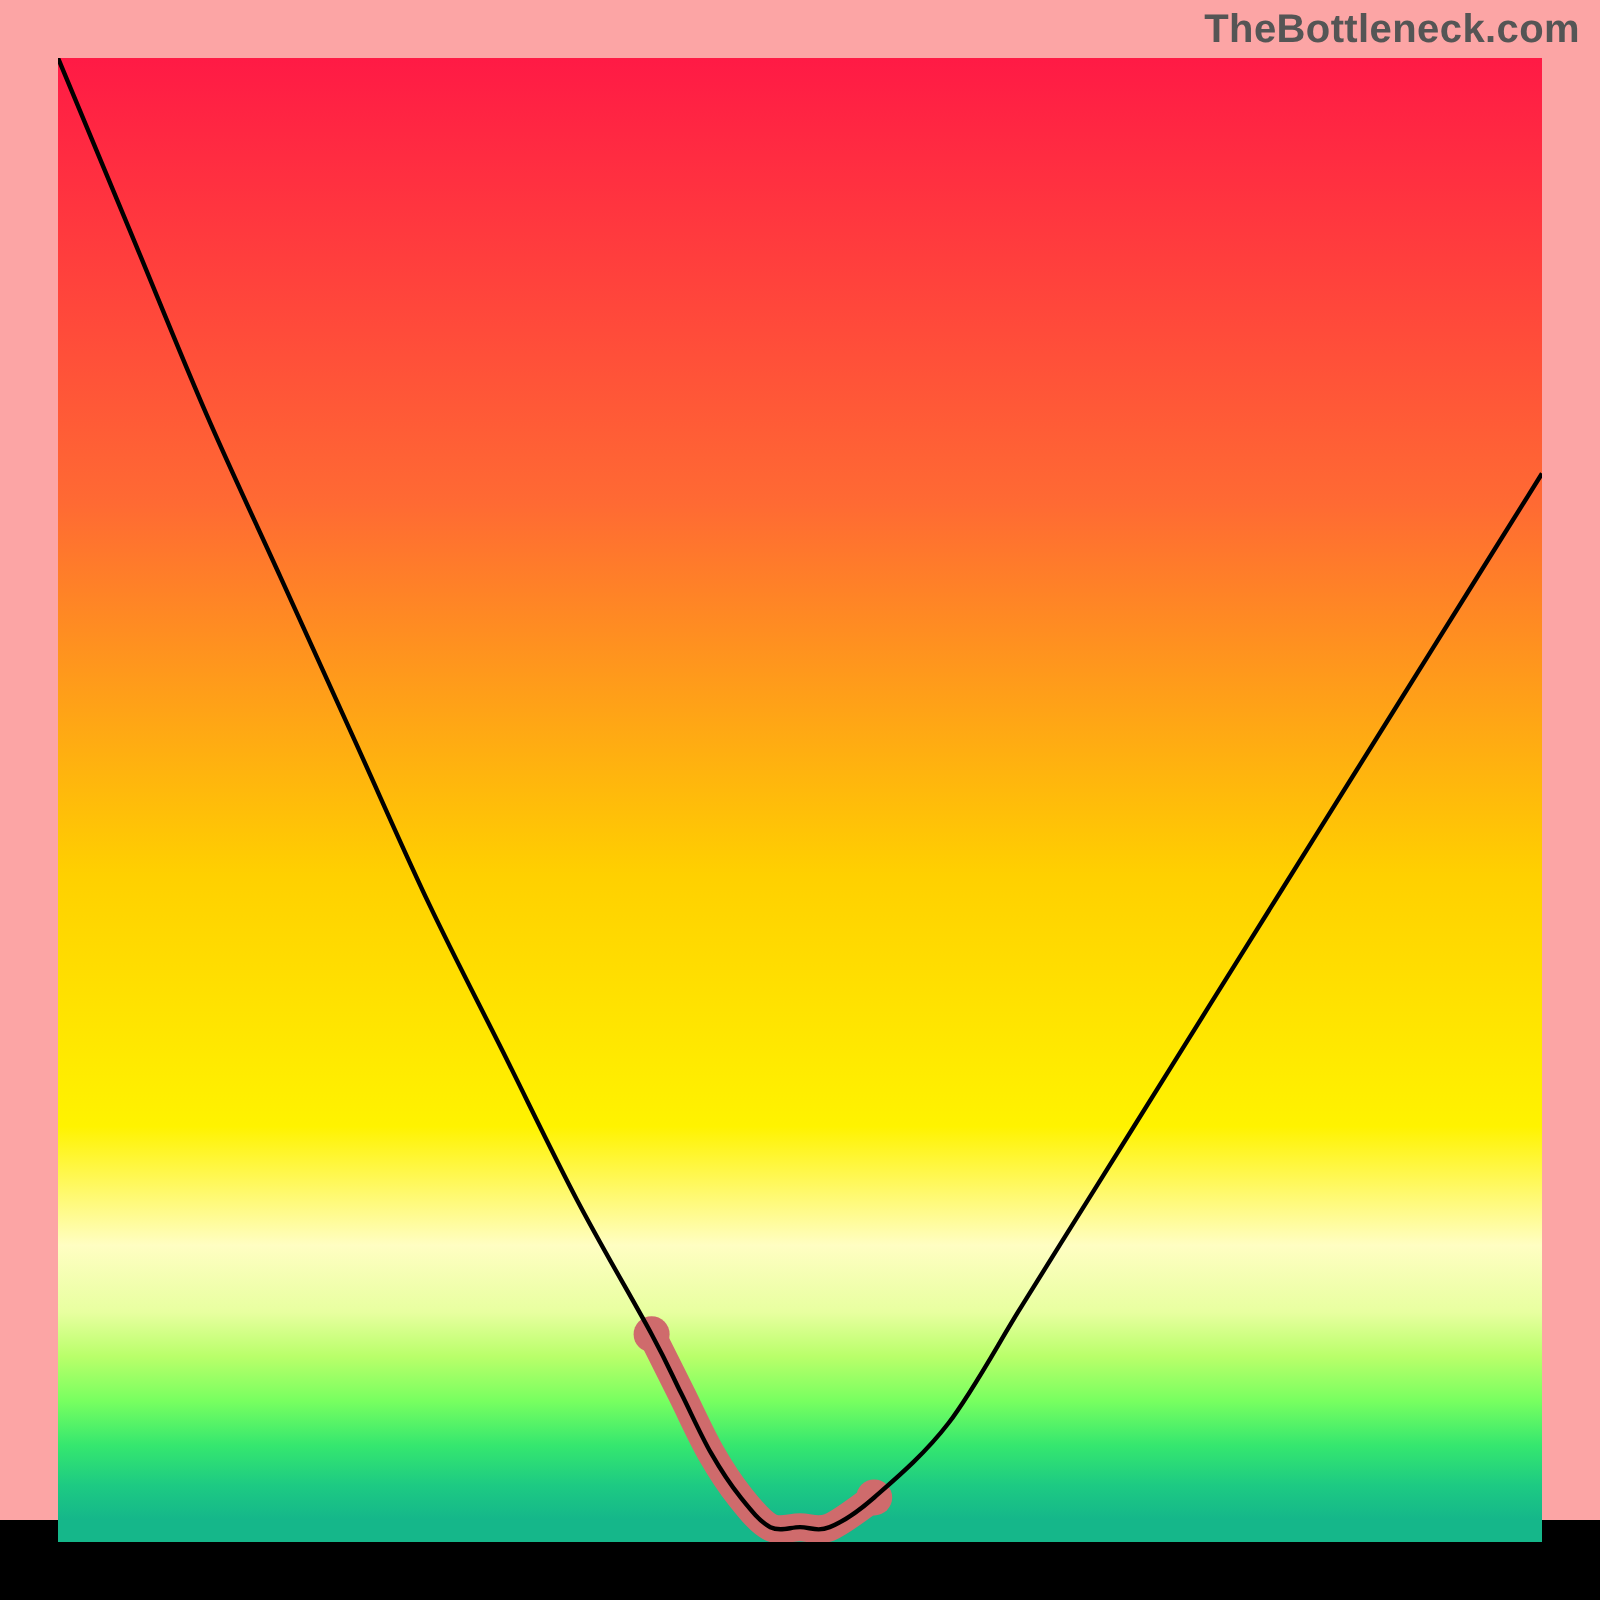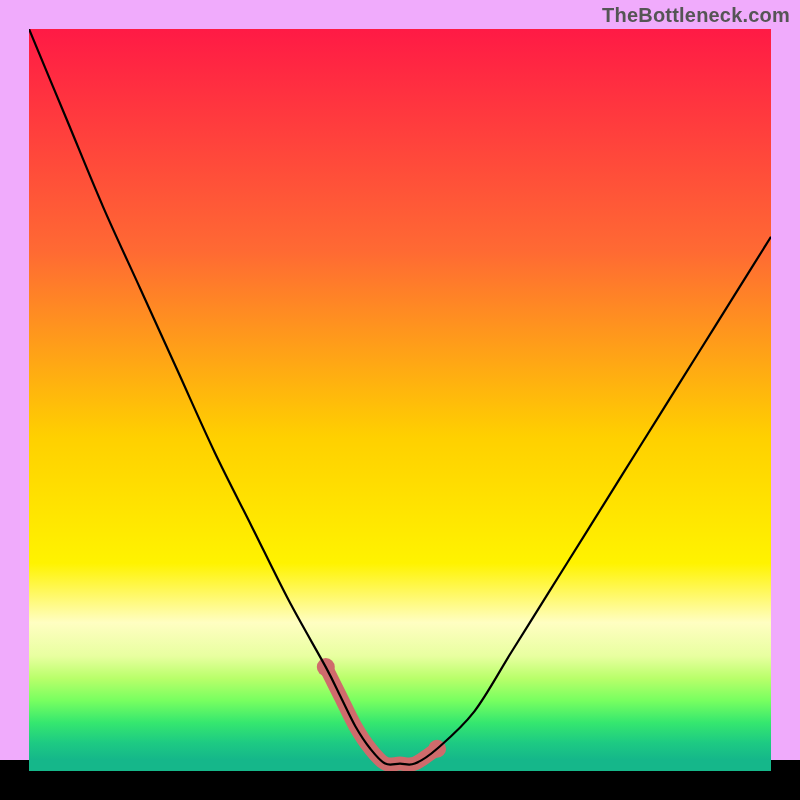--- a/index.html
+++ b/index.html
@@ -8,21 +8,21 @@
     width: 800px;
     height: 800px;
     background: #000;
     overflow: hidden;
     font-family: Arial, Helvetica, sans-serif;
   }
   .frame {
     position: relative;
     width: 800px;
     height: 760px;
-    background: #f0abfc;
+    background: #fca5a5;
   }
   .watermark {
     position: absolute;
     top: 4px;
     right: 10px;
     color: #555;
     font-size: 20px;
     font-weight: 600;
     letter-spacing: 0.2px;
     z-index: 10;

